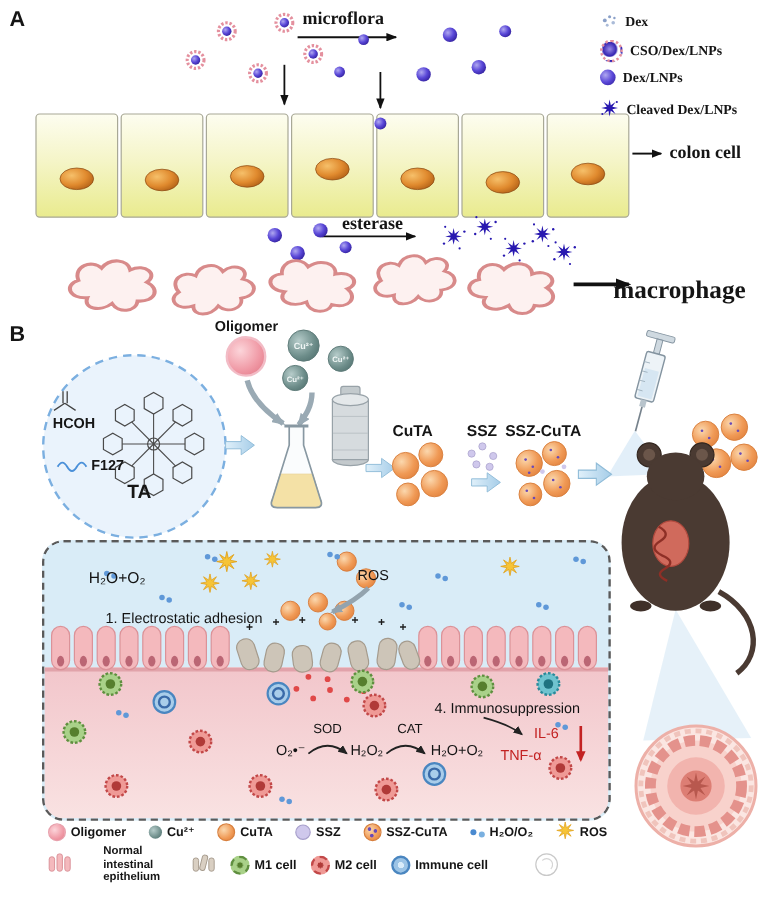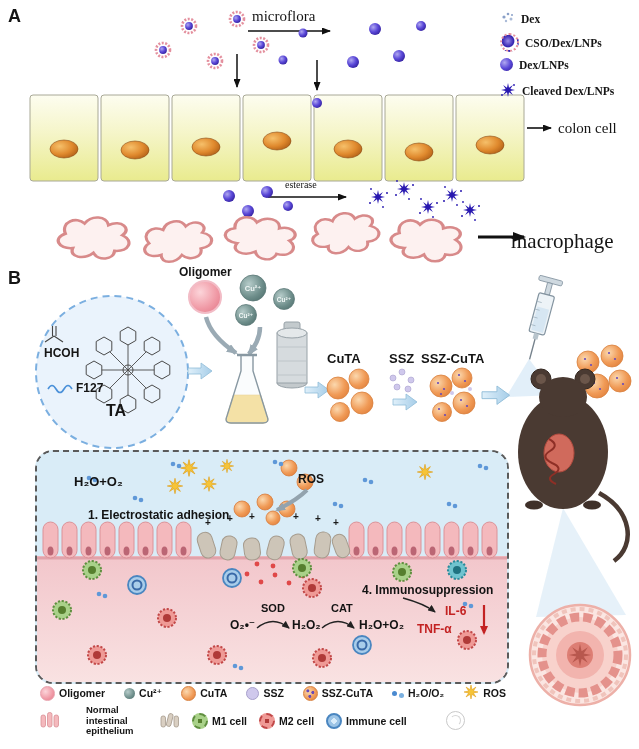--- a/index.html
+++ b/index.html
@@ -1,29 +1,29 @@
 <!DOCTYPE html>
 <html><head>
 <meta charset="utf-8">
 <style>
   html,body{margin:0;padding:0;background:#ffffff;}
   .page{position:relative;width:639px;height:749px;background:#fff;overflow:hidden;
         font-family:"Liberation Sans","DejaVu Sans",sans-serif;color:#151515;}
   .txt{position:absolute;white-space:nowrap;color:#151515;}
-  .serif{font-family:"Liberation Serif","DejaVu Serif",serif;}
+  .serif{font-family:"Liberation Serif","DejaVu Serif",serif;font-weight:bold;}
   .b{font-weight:700;}
   .panel-label{font-size:18px;font-weight:700;}
   svg.layer{position:absolute;left:0;}
   
   .lgA{position:absolute;display:flex;align-items:center;gap:6px;
        font-family:"Liberation Serif","DejaVu Serif",serif;font-weight:700;font-size:11.5px;}
   
   .mech-box{position:absolute;left:35px;top:450px;width:470px;height:230px;
             border:2px dashed #5a5a5a;border-radius:18px;overflow:hidden;background:#d9ecf7;}
-  .mtxt{position:absolute;white-space:nowrap;font-weight:700;color:#131313;}
+  .mtxt{position:absolute;white-space:nowrap;font-weight:400;color:#131313;}
   .red{color:#c32222;}
   
   .lrow{position:absolute;display:flex;align-items:center;}
   .litem{display:flex;align-items:center;gap:4px;font-size:10.5px;font-weight:700;white-space:nowrap;}
   .litem.wrap{white-space:normal;font-size:9.5px;line-height:1.12;gap:26px;}
   .litem.wrap .lab{width:62px;}
   .lc{border-radius:50%;display:inline-block;flex:none;}
   .lc-olig{width:13px;height:13px;background:radial-gradient(circle at 35% 35%,#fcd5da,#f09aa6 60%,#e27786);border:1px solid #e8a0ac;}
   .lc-cu{width:11px;height:11px;background:radial-gradient(circle at 35% 35%,#b6ccca,#6d8d8a 60%,#4c6c6a);}
   .lc-cuta{width:13px;height:13px;background:radial-gradient(circle at 35% 35%,#fbd8ae,#f09a56 60%,#dd7a36);border:1px solid #d8803e;}
@@ -160,21 +160,21 @@
       <use href="#aMac" transform="translate(178,241) scale(1.45,1.1) rotate(-12)" fill="#fdf1f0" stroke="#d88a8a" stroke-width="2.2"></use>
       <use href="#aMac" transform="translate(262,238) scale(1.5,1.12) rotate(20)" fill="#fdf1f0" stroke="#d88a8a" stroke-width="2.2"></use>
       <use href="#aMac" transform="translate(346,233) scale(1.42,1.1) rotate(-8)" fill="#fdf1f0" stroke="#d88a8a" stroke-width="2.2"></use>
       <use href="#aMac" transform="translate(428,240) scale(1.5,1.15) rotate(12)" fill="#fdf1f0" stroke="#d88a8a" stroke-width="2.2"></use>
     </g>
   </svg>
 
   <div class="txt panel-label" style="left:8px;top:6px">A</div>
   <div class="txt serif" style="left:252px;top:8px;font-size:15px">microflora</div>
   <div class="txt serif" style="left:558px;top:120px;font-size:15px">colon cell</div>
-  <div class="txt serif" style="left:285px;top:179px;font-size:10px">esterase</div>
+  <div class="txt serif" style="left:285px;top:179px;font-size:15px">esterase</div>
   <div class="txt serif" style="left:511px;top:229px;font-size:21px">macrophage</div>
 
   <div class="lgA" style="left:500px;top:10px">
     <span>
       <svg width="15" height="15">
           <circle cx="4" cy="7" r="1.6" fill="#8aa0c8"></circle>
           <circle cx="8" cy="4" r="1.3" fill="#8aa0c8"></circle>
           <circle cx="11" cy="9" r="1.5" fill="#aabbd8"></circle>
           <circle cx="6" cy="11" r="1.2" fill="#aabbd8"></circle>
           <circle cx="12" cy="5" r="1" fill="#8aa0c8"></circle>

